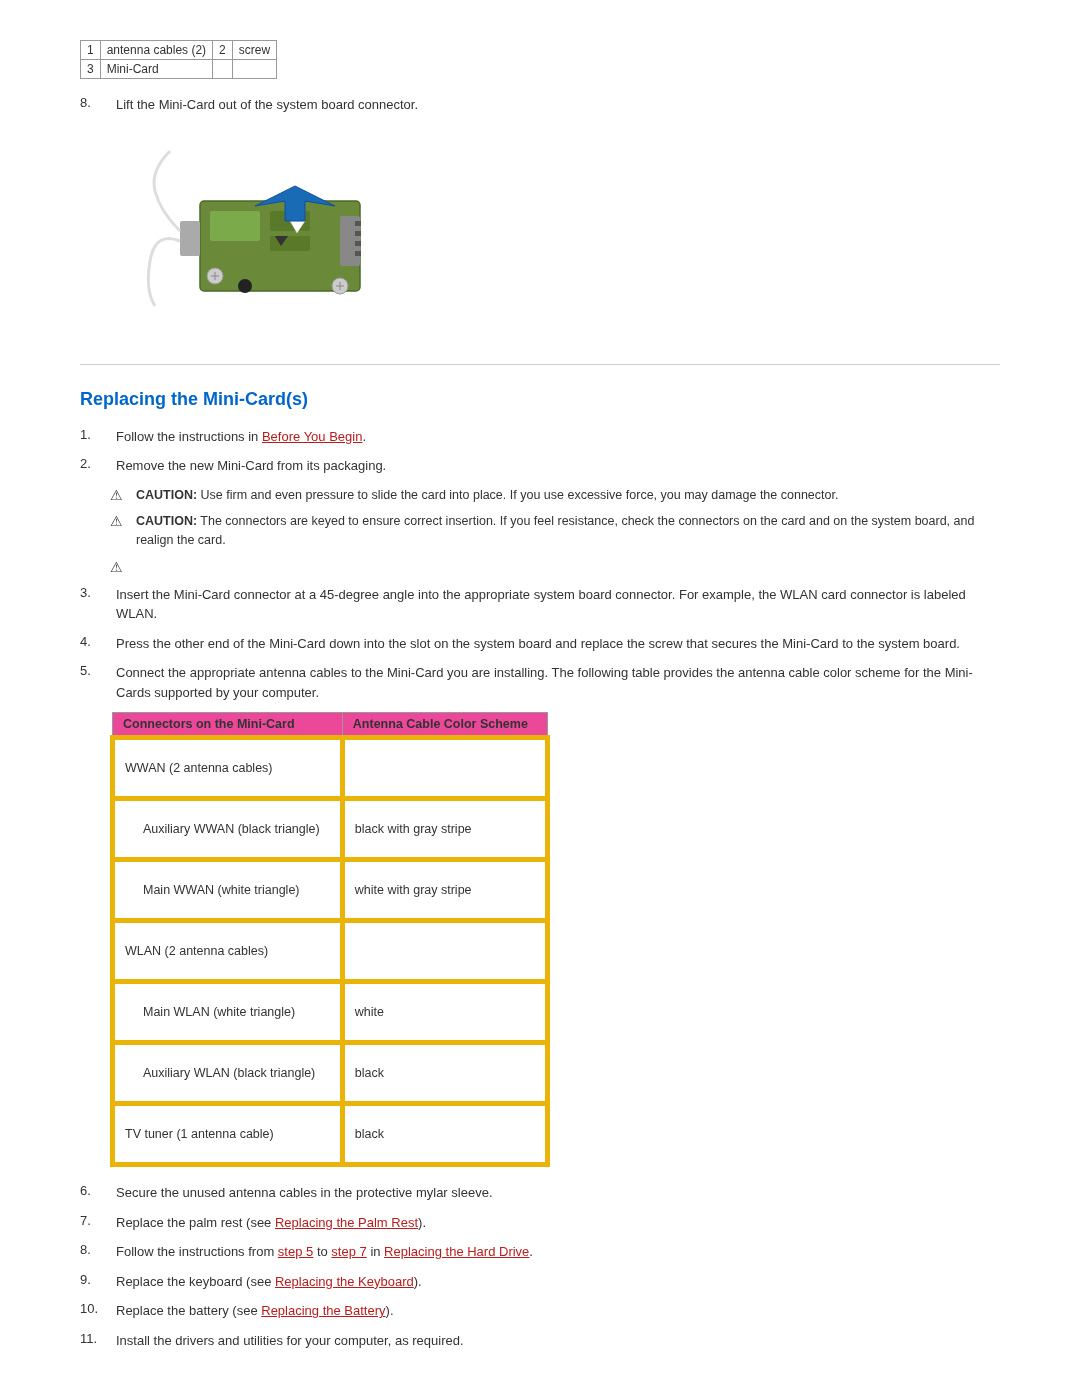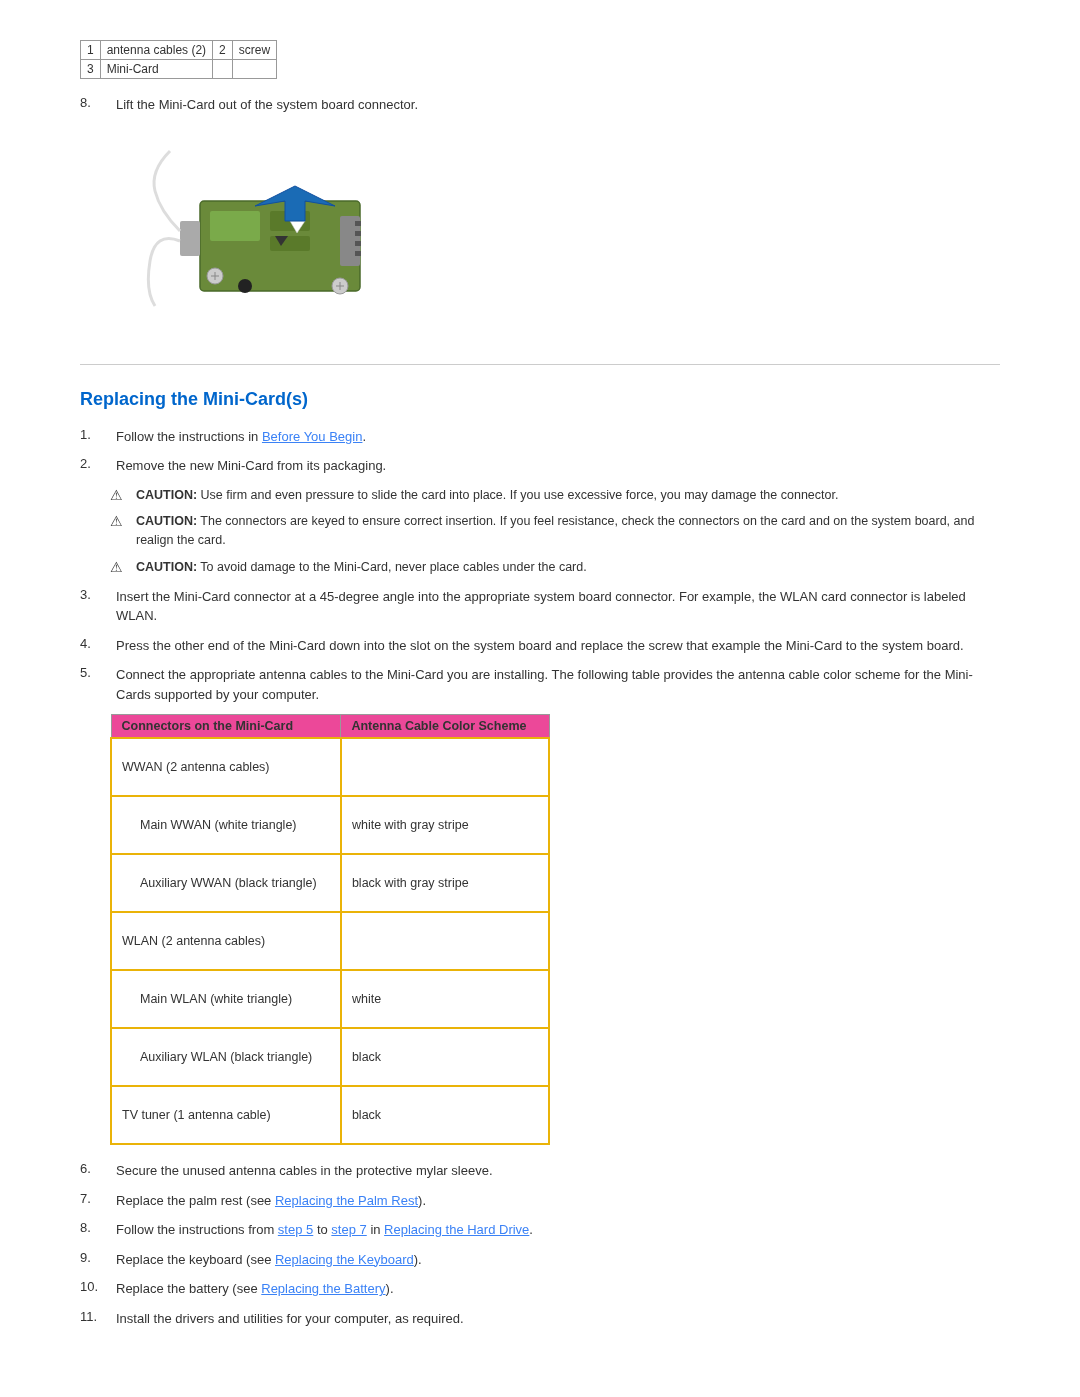--- a/index.html
+++ b/index.html
@@ -69,39 +69,39 @@
     }
     .caution-text {
       font-size: 12.5px;
       line-height: 1.5;
     }
     .caution-text strong {
       font-size: 12.5px;
     }
 
     a {
-      color: #3b82f6;
+      color: #b91c1c;
       text-decoration: underline;
     }
 
     .antenna-table {
       border-collapse: collapse;
       font-size: 12.5px;
       margin: 10px 0 16px 30px;
       min-width: 440px;
     }
     .antenna-table th {
       border: 1px solid #999;
       padding: 4px 10px;
       background: #ec4899;
       font-weight: bold;
       text-align: left;
     }
     .antenna-table td {
-      border: 2px solid #eab308;
+      border: 5px solid #eab308;
       padding: 21px 10px;
     }
     .antenna-table td.indent1 {
       padding-left: 28px;
     }
     .antenna-table td.indent2 {
       padding-left: 28px;
       margin-top: 26px;
     }
   </style>
@@ -192,33 +192,30 @@
 
 <div class="caution-block">
   <span class="caution-icon">⚠</span>
   <span class="caution-text">
     <strong>CAUTION:</strong> The connectors are keyed to ensure correct insertion. If you feel resistance, check the connectors on the card and on the system board, and realign the card.
   </span>
 </div>
 
 <div class="caution-block">
   <span class="caution-icon">⚠</span>
-  <span class="caution-text">
-    <strong>CAUTION:</strong> To avoid damage to the Mini-Card, never place cables under the card.
-  </span>
 </div>
 
 <div class="step-item" style="margin-top:10px;">
   <span class="step-num">3.</span>
   <span class="step-text">Insert the Mini-Card connector at a 45-degree angle into the appropriate system board connector. For example, the WLAN card connector is labeled WLAN.</span>
 </div>
 
 <div class="step-item">
   <span class="step-num">4.</span>
-  <span class="step-text">Press the other end of the Mini-Card down into the slot on the system board and replace the screw that example the Mini-Card to the system board.</span>
+  <span class="step-text">Press the other end of the Mini-Card down into the slot on the system board and replace the screw that secures the Mini-Card to the system board.</span>
 </div>
 
 <div class="step-item">
   <span class="step-num">5.</span>
   <span class="step-text">Connect the appropriate antenna cables to the Mini-Card you are installing. The following table provides the antenna cable color scheme for the Mini-Cards supported by your computer.</span>
 </div>
 
 <table class="antenna-table">
   <thead>
     <tr>
@@ -226,27 +223,27 @@
       <th>Antenna Cable Color Scheme</th>
     </tr>
   </thead>
   <tbody>
 
     <tr>
       <td>WWAN (2 antenna cables)</td>
       <td></td>
     </tr>
     <tr>
+      <td class="indent1">Auxiliary WWAN (black triangle)</td>
+      <td>black with gray stripe</td>
+    </tr>
+    <tr>
       <td class="indent1">Main WWAN (white triangle)</td>
       <td>white with gray stripe</td>
     </tr>
-    <tr>
-      <td class="indent1">Auxiliary WWAN (black triangle)</td>
-      <td>black with gray stripe</td>
-    </tr>
 
     <tr>
       <td>WLAN (2 antenna cables)</td>
       <td></td>
     </tr>
     <tr>
       <td class="indent2">Main WLAN (white triangle)</td>
       <td>white</td>
     </tr>
     <tr>

